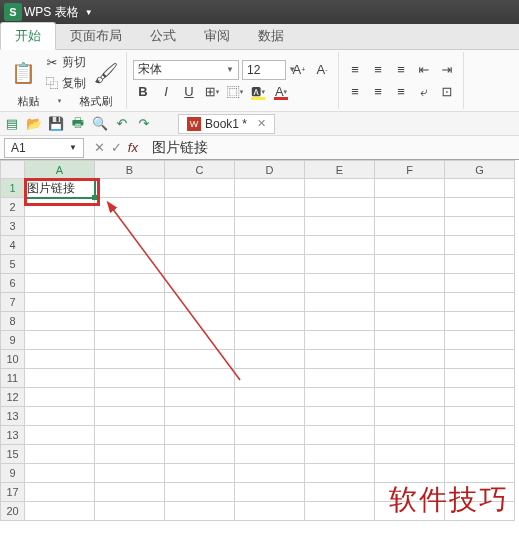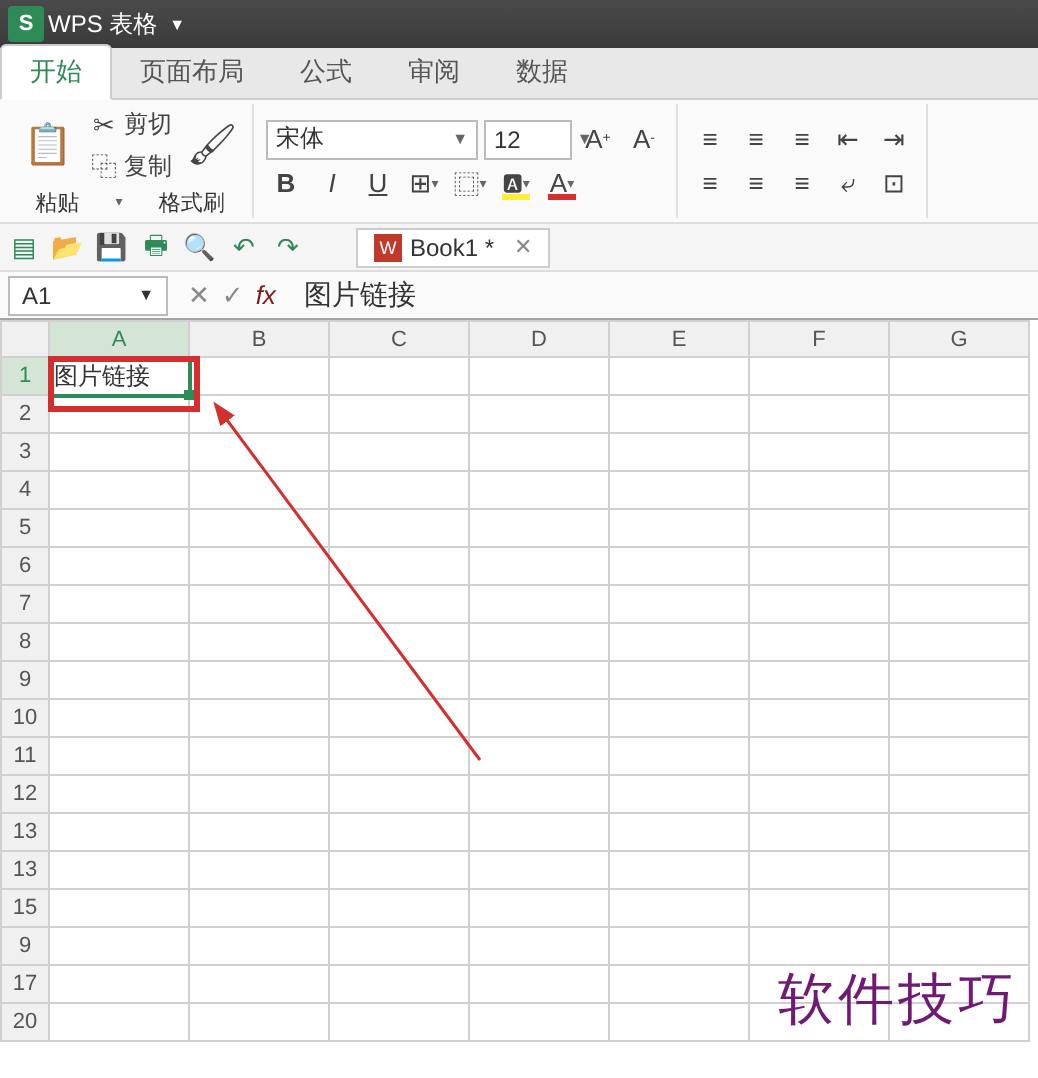--- a/index.html
+++ b/index.html
@@ -60,21 +60,21 @@
   .rowh { width: 24px; height: 19px; text-align: center; }
   .corner { width: 24px; background: #f0f0f0; }
   .cell { width: 70px; height: 19px; background: #fff; font-size: 12px; padding: 0 2px; }
   .colh.sel, .rowh.sel { background: #d5e5d5; color: #2e8b57; }
   .cell.active { outline: 2px solid #2e8b57; outline-offset: -1px; position: relative; }
   .cell.active::after { content: ""; position: absolute; right: -3px; bottom: -3px; width: 5px; height: 5px; background: #2e8b57; }
   
   .redbox { position: absolute; border: 3px solid #d32f2f; pointer-events: none; }
   .arrow-svg { position: absolute; pointer-events: none; }
   
-  .watermark { position: absolute; right: 10px; bottom: 20px; font-size: 28px; color: #701a75; letter-spacing: 2px; pointer-events: none; }
+  .watermark { position: absolute; right: 10px; bottom: 20px; font-size: 28px; color: #b91c1c; letter-spacing: 2px; pointer-events: none; }
 </style>
 </head>
 <body>
 
 <div class="titlebar">
   <div class="app-logo">S</div>
   <div class="app-name">WPS 表格</div>
   <div class="titlebar-dd">▼</div>
 </div>
 

